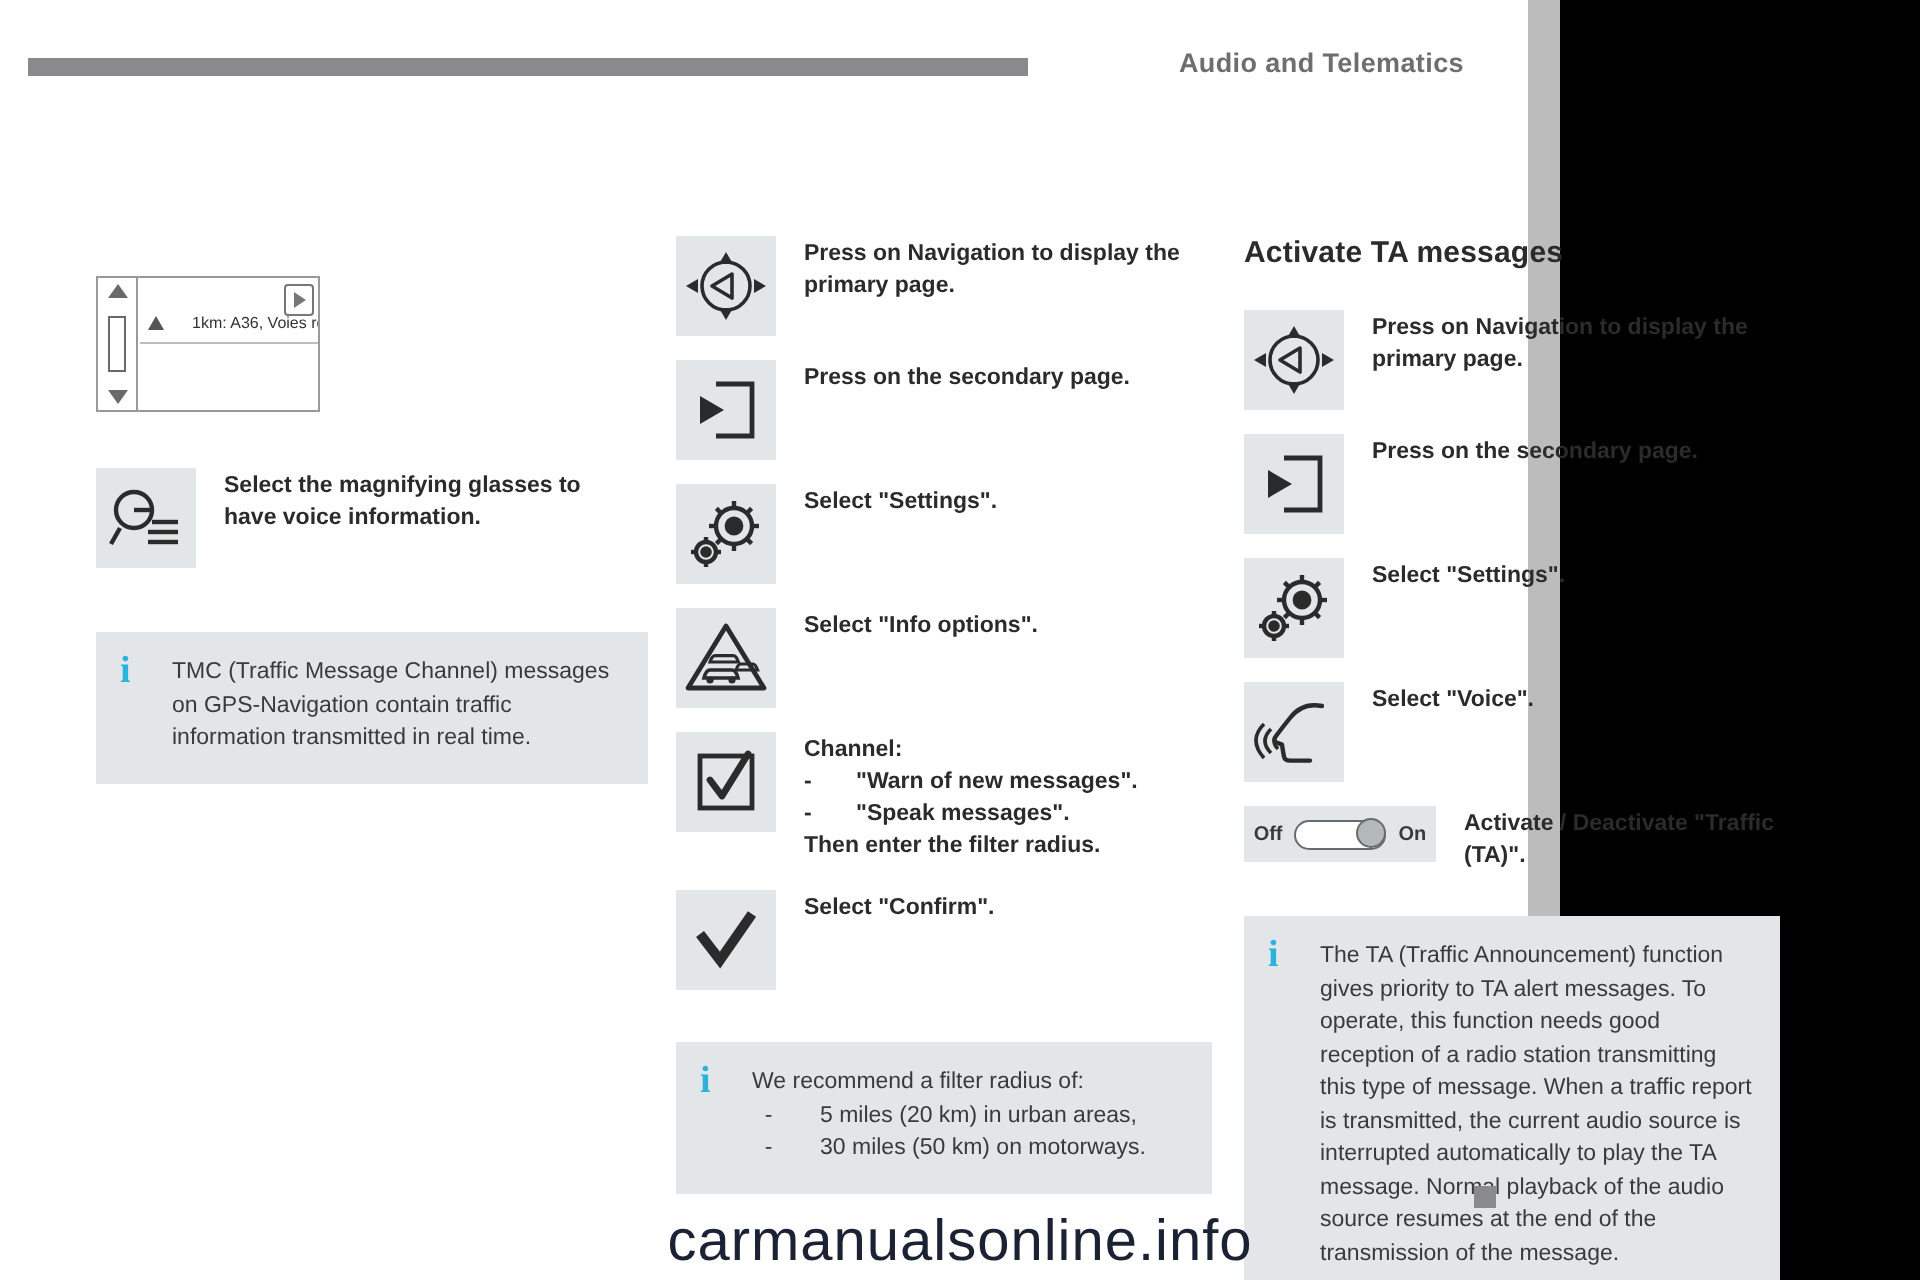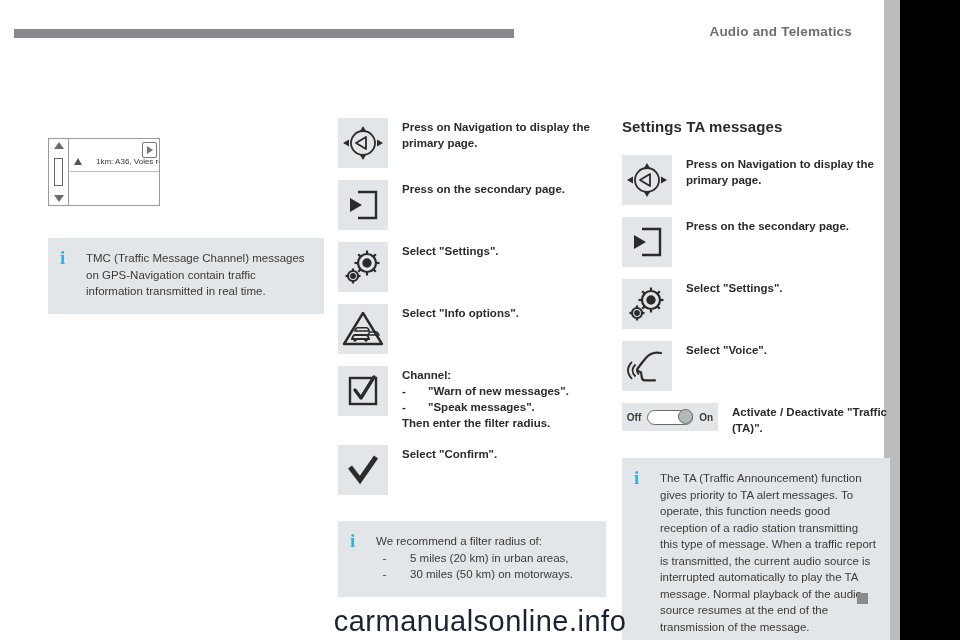--- a/index.html
+++ b/index.html
@@ -4,21 +4,21 @@
 <style>
   html,body{margin:0;padding:0;}
   body{
     width:960px;height:640px;
     background:#000;
     font-family:"Liberation Sans", sans-serif;
     overflow:hidden;
     position:relative;
   }
   .page{
-    position:absolute;left:0;top:0;width:900px;height:640px;
+    position:absolute;left:0;top:0;width:780px;height:640px;
     background:#ffffff;
   }
   
   .right-band{
     position:absolute;right:0;top:0;width:16px;height:640px;
     background:#bcbcbc;
   }
   
   .header-rule{
     position:absolute;left:14px;top:29px;width:500px;height:9px;
@@ -171,20 +171,33 @@
         <div class="scr-row">
           <span class="warn-tri"></span>
           <span>1km: A36, Voies rét</span>
         </div>
         <div class="scr-arrow">
             <i></i>
           </div>
       </div>
     </div>
 
+    <div class="step" style="margin-top:28px;">
+      <div class="icon-box">
+        <svg width="38" height="34" viewBox="0 0 38 34" aria-hidden="true">
+          <circle cx="13" cy="13" r="9" fill="none" stroke="#2b2b2b" stroke-width="2.2"></circle>
+          <line x1="6" y1="22" x2="1.5" y2="30" stroke="#2b2b2b" stroke-width="2.2"></line>
+          <line x1="13" y1="13" x2="23" y2="13" stroke="#2b2b2b" stroke-width="2.2"></line>
+          <line x1="22" y1="19" x2="35" y2="19" stroke="#2b2b2b" stroke-width="2.2"></line>
+          <line x1="20" y1="24" x2="35" y2="24" stroke="#2b2b2b" stroke-width="2.2"></line>
+          <line x1="20" y1="29" x2="35" y2="29" stroke="#2b2b2b" stroke-width="2.2"></line>
+        </svg>
+      </div>
+      <div class="step-text">Select the magnifying glasses to have voice information.</div>
+    </div>
 
     <div class="infobox" style="margin-top:32px;width:276px;box-sizing:border-box;">
       <div class="info-i">i</div>
       <div class="info-text">TMC (Traffic Message Channel) messages on GPS-Navigation contain traffic information transmitted in real time.</div>
     </div>
   </div>
 
   <div class="col col-mid">
 
 
@@ -293,21 +306,21 @@
         <span class="dash-row">
           <span class="ind">&nbsp;&nbsp;-</span>
           <span>30 miles (50 km) on motorways.</span>
         </span>
       </div>
     </div>
   </div>
 
   <div class="col col-right">
 
-    <div class="sec-title">Settings TA messages</div>
+    <div class="sec-title">Activate TA messages</div>
 
     <div class="step">
       <div class="icon-box">
         <svg width="44" height="40" viewBox="0 0 44 40" aria-hidden="true">
           <circle cx="22" cy="20" r="12" fill="none" stroke="#2b2b2b" stroke-width="1.8"></circle>
           <polygon points="25,14 15,20 25,26" fill="none" stroke="#2b2b2b" stroke-width="1.8" stroke-linejoin="round"></polygon>
           <polygon points="22,3 25.5,9 18.5,9" fill="#2b2b2b"></polygon>
           <polygon points="22,37 25.5,31 18.5,31" fill="#2b2b2b"></polygon>
           <polygon points="2,20 8,16.5 8,23.5" fill="#2b2b2b"></polygon>
           <polygon points="42,20 36,16.5 36,23.5" fill="#2b2b2b"></polygon>

